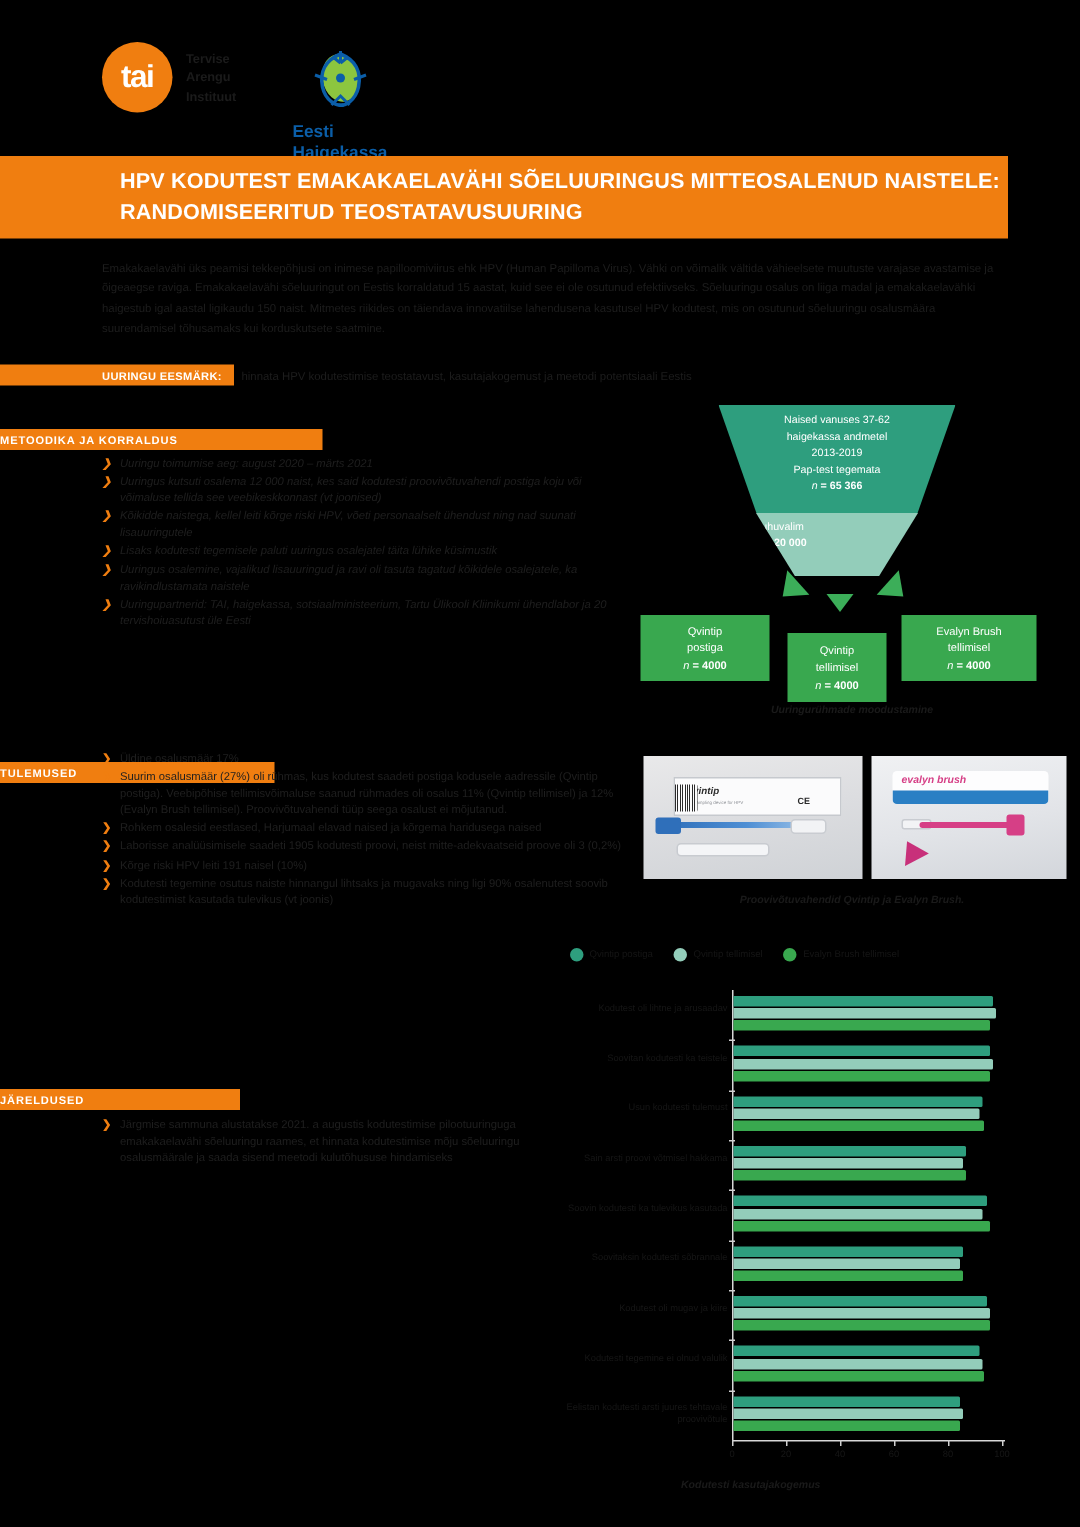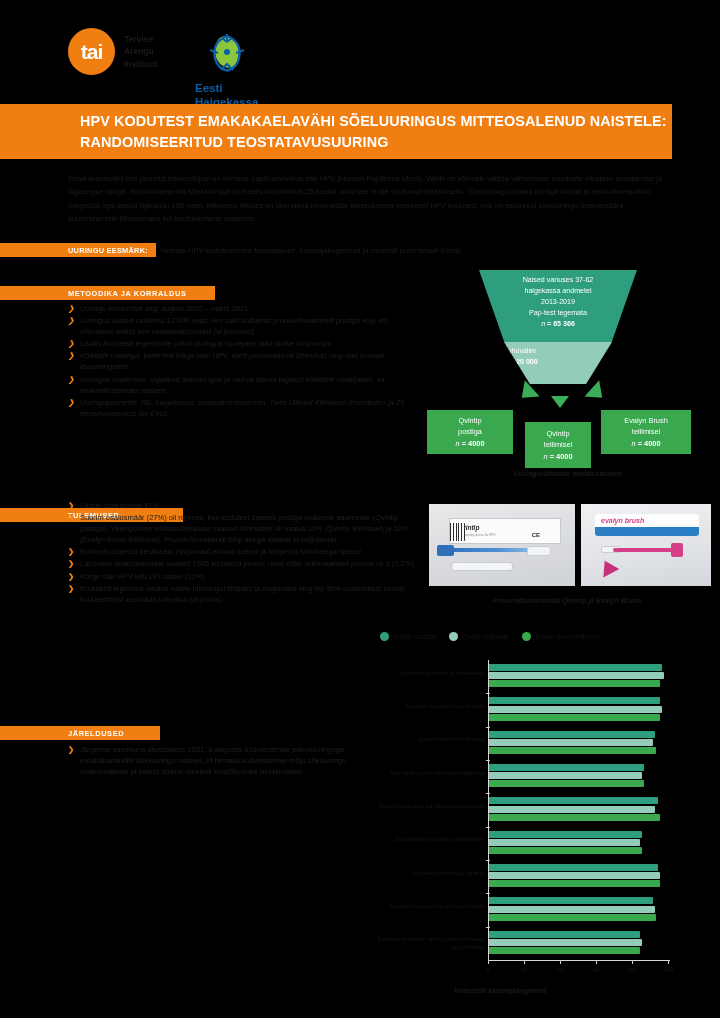--- a/index.html
+++ b/index.html
@@ -47,21 +47,21 @@
     background: #F07E10; color: #fff; font-size: 7.4px; font-weight: 700;
     display: flex; align-items: center; padding-left: 68px; padding-right: 8px;
     letter-spacing: .25px;
   }
   .aim-text { color: #1d1d1d; font-size: 7.6px; display: flex; align-items: center; padding-left: 5px; }
 
   
   .sec-head {
     position: absolute; left: 0; height: 14px; background: #F07E10;
     color: #fff; font-size: 7.4px; font-weight: 700; letter-spacing: .6px;
-    display: flex; align-items: center; padding-left: 68px; padding-right: 12px;
+    display: flex; align-items: center; padding-right: 12px;
   }
   #sec-metoodika { top: 286px; width: 215px; }
   #sec-tulemused { top: 508px; width: 183px; }
   #sec-jareldused { top: 726px; width: 160px; }
 
   
   ul.bullets { list-style: none; position: absolute; left: 68px; }
   ul.bullets li {
     position: relative; padding-left: 12px;
     color: #1f1f1f; font-size: 7.5px; line-height: 1.48; margin-bottom: 1px;
@@ -212,22 +212,22 @@
 
   <div class="aim-row">
     <div class="aim-tag">UURINGU EESMÄRK:</div>
     <div class="aim-text">hinnata HPV kodutestimise teostatavust, kasutajakogemust ja meetodi potentsiaali Eestis</div>
   </div>
 
   <div class="sec-head" id="sec-metoodika">METOODIKA JA KORRALDUS</div>
   <ul class="bullets" id="list-metoodika">
     <li>Uuringu toimumise aeg: august 2020 – märts 2021</li>
     <li>Uuringus kutsuti osalema 12 000 naist, kes said kodutesti proovivõtuvahendi postiga koju või võimaluse tellida see veebikeskkonnast (vt joonised)</li>
+    <li>Kõikidde naistega, kellel leiti kõrge riski HPV, võeti personaalselt ühendust ning nad suunati lisauuringutele</li>
     <li>Lisaks kodutesti tegemisele paluti uuringus osalejatel täita lühike küsimustik</li>
-    <li>Kõikidde naistega, kellel leiti kõrge riski HPV, võeti personaalselt ühendust ning nad suunati lisauuringutele</li>
     <li>Uuringus osalemine, vajalikud lisauuringud ja ravi oli tasuta tagatud kõikidele osalejatele, ka ravikindlustamata naistele</li>
     <li>Uuringupartnerid: TAI, haigekassa, sotsiaalministeerium, Tartu Ülikooli Kliinikumi ühendlabor ja 20 tervishoiuasutust üle Eesti</li>
   </ul>
 
   <div class="sec-head" id="sec-tulemused">TULEMUSED</div>
   <ul class="bullets" id="list-tulemused">
     <li>Üldine osalusmäär 17%</li>
     <li>Suurim osalusmäär (27%) oli rühmas, kus kodutest saadeti postiga kodusele aadressile (Qvintip postiga). Veebipõhise tellimisvõimaluse saanud rühmades oli osalus 11% (Qvintip tellimisel) ja 12% (Evalyn Brush tellimisel). Proovivõtuvahendi tüüp seega osalust ei mõjutanud.</li>
     <li>Rohkem osalesid eestlased, Harjumaal elavad naised ja kõrgema haridusega naised</li>
     <li>Laborisse analüüsimisele saadeti 1905 kodutesti proovi, neist mitte-adekvaatseid proove oli 3 (0,2%)</li>

